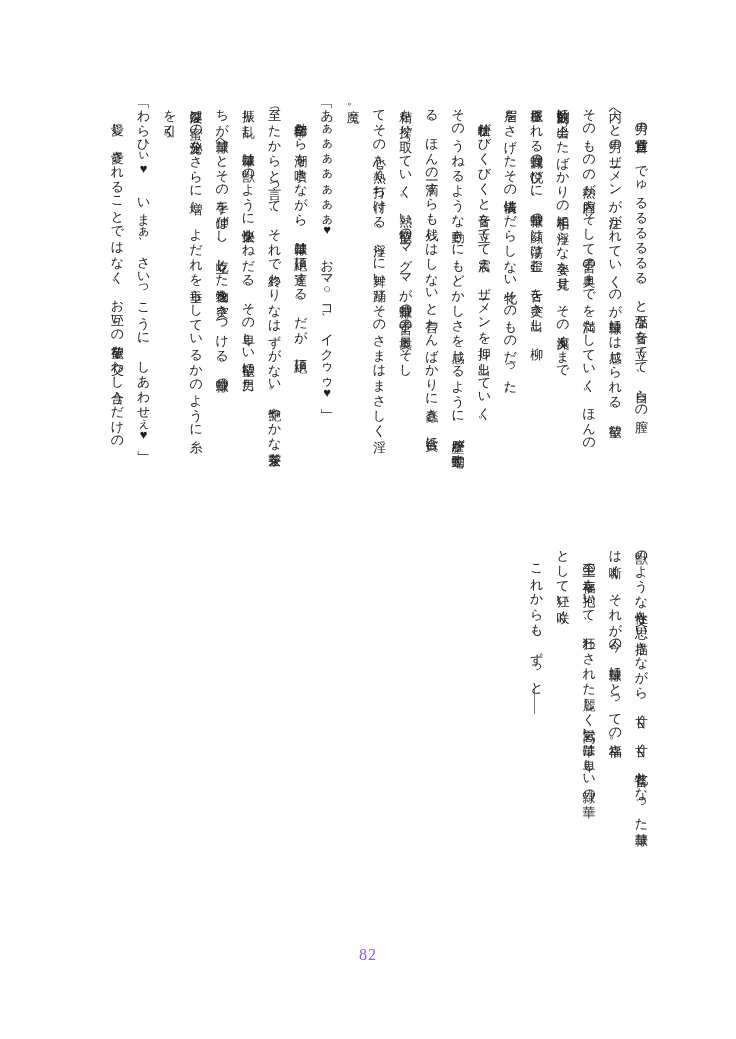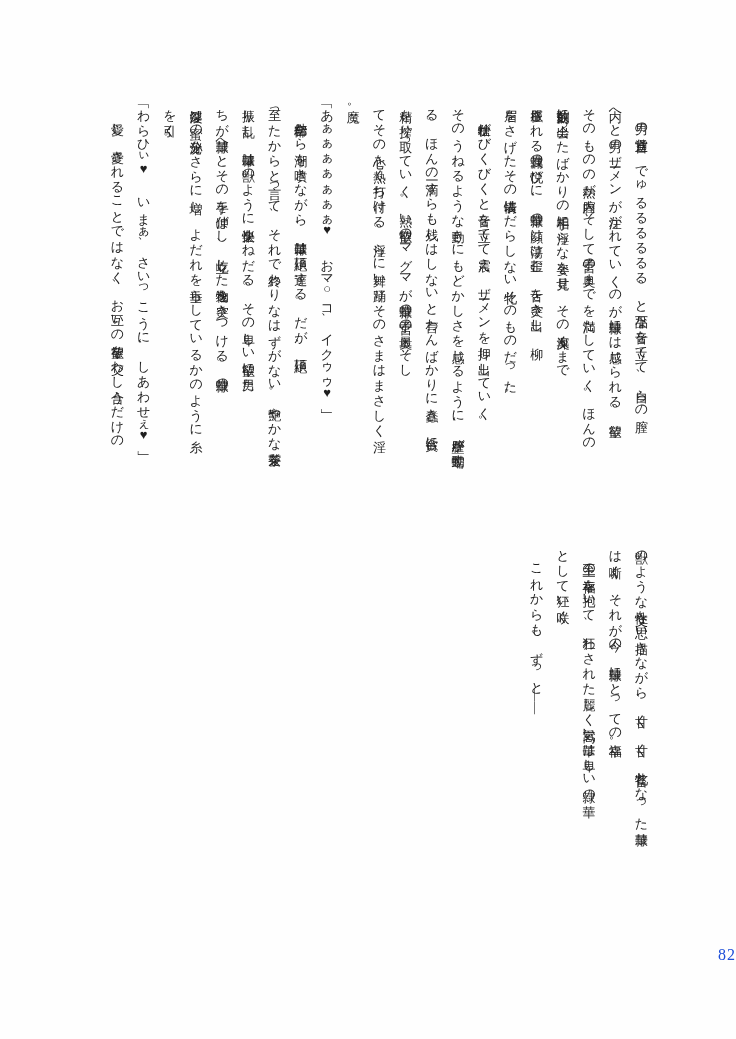--- a/index.html
+++ b/index.html
@@ -33,24 +33,24 @@
   .tier-upper { top: 100px; }
   .tier-lower { top: 541px; }
   .tline {
     white-space: nowrap;
   }
   .page-number {
     position: absolute;
     top: 946px;
     left: 0;
     right: 0;
-    text-align: right;
+    text-align: center;
     font-size: 16px;
     letter-spacing: 1px;
-    color: #1d4ed8;
+    color: #8b5cf6;
   }
 </style>
 </head>
 <body>
 
 <div class="page">
 
   <div class="text-block tier-upper">
       <div class="tline">　男の宣言通り、でゅるるるるるる、と下品な音を立てて、自らの膣</div>
       <div class="tline">内へと男のザーメンが注がれていくのが隷華には感じられる。欲望</div>

